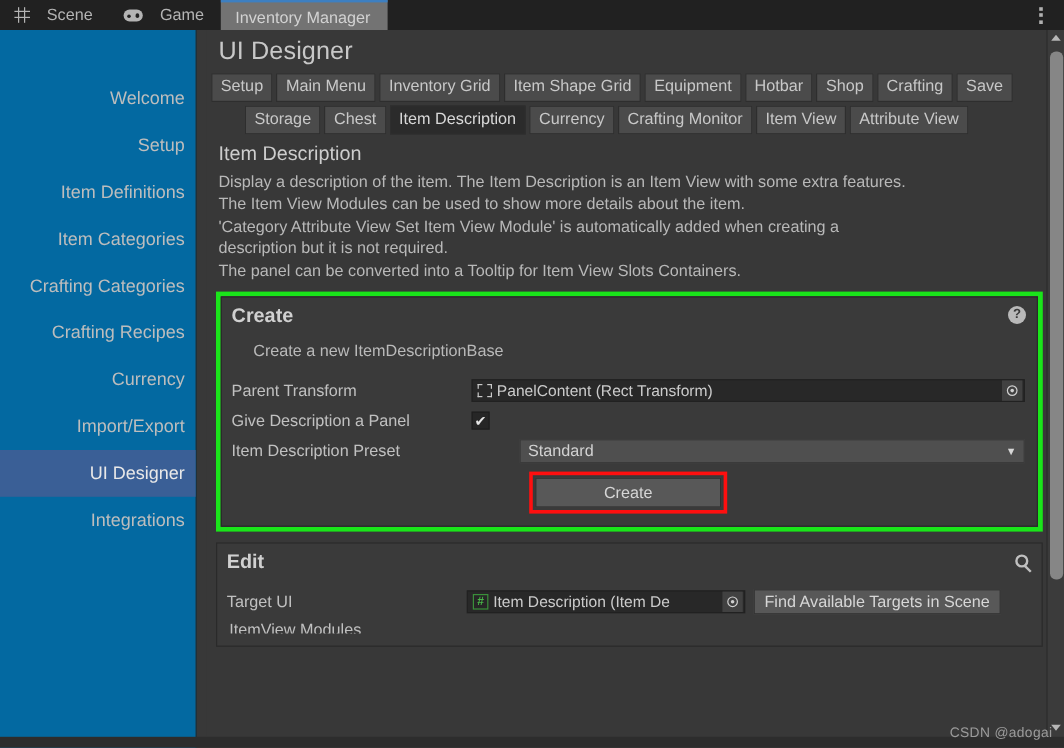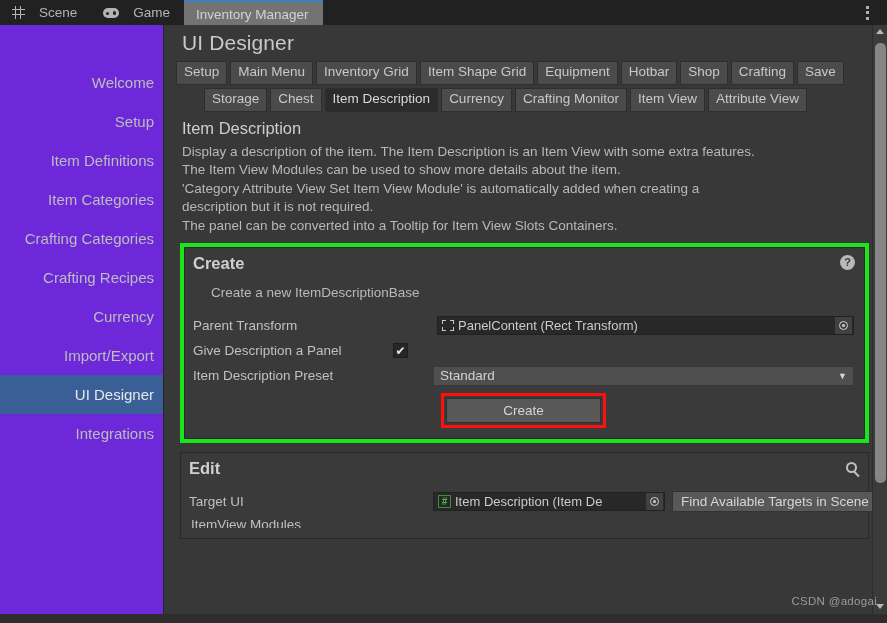--- a/index.html
+++ b/index.html
@@ -48,21 +48,21 @@
   .kebab {
     position:absolute; right:8px; top:0; height:25px;
     width:24px; display:flex; flex-direction:column;
     align-items:center; justify-content:center; gap:2.5px;
   }
   .kebab i { width:3px;height:3px;background:#b0b0b0;display:block;border-radius:0; }
 
   
   .sidebar {
     position:absolute; left:0; top:25px; width:164px; height:598px;
-    background:#6d28d9; border-right:1px solid #262626;
+    background:#0369a1; border-right:1px solid #262626;
     padding-top:38px;
   }
   .navitem {
     height:39px; display:flex; align-items:center; justify-content:flex-end;
     padding-right:9px; font-size:15px; color:#bdbdbd; white-space:nowrap;
   }
   .navitem.selected { background:#3a5f96; color:#e8e8e8; }
 
   
   .content {
@@ -111,21 +111,21 @@
   }
   .s-ic::after{content:"";position:absolute;right:-5px;bottom:-4px;
     width:7px;height:2px;background:#c0c0c0;transform:rotate(45deg);}
 
   
   .frow { display:flex; align-items:center; height:23px; margin-bottom:2px; }
   .flabel { width:200px; font-size:13.5px; color:#c0c0c0; flex:none; }
   .objfield {
     flex:1; height:19px; background:#282828; border:1px solid #212121;
     display:flex; align-items:center; font-size:13px; color:#cbcbcb;
-    padding-left:4px; position:relative;margin-left:44px;
+    padding-left:4px; position:relative;
   }
   .objfield .lbl { padding-left:4px; overflow:hidden; white-space:nowrap;}
   .rt-ic { width:12px;height:11px;position:relative;flex:none;}
   .rt-ic span{position:absolute;width:4px;height:4px;border:1.4px solid #c9c9c9;}
   .rt-ic span:nth-child(1){left:0;top:0;border-right:0;border-bottom:0;}
   .rt-ic span:nth-child(2){right:0;top:0;border-left:0;border-bottom:0;}
   .rt-ic span:nth-child(3){left:0;bottom:0;border-right:0;border-top:0;}
   .rt-ic span:nth-child(4){right:0;bottom:0;border-left:0;border-top:0;}
   .dot-btn {
     position:absolute; right:1px; top:0; bottom:0; width:17px;
@@ -172,21 +172,21 @@
   .sarrow i { width:0;height:0;border-left:4.5px solid transparent;border-right:4.5px solid transparent;display:block;}
   .sarrow.up i { border-bottom:5.5px solid #b6b6b6; }
   .sarrow.dn i { border-top:5.5px solid #b6b6b6; }
   .sthumb {
     position:absolute; left:2px; top:18px; width:11px; height:440px;
     background:#868686; border-radius:5px;
   }
 
   
   .wm {
-    position:absolute; right:10px; bottom:16px;
+    position:absolute; right:10px; bottom:6px;
     font-size:11.5px; color:#9b9b9b; letter-spacing:.3px;margin-top:28px;
   }
   .botbar{position:absolute;left:0;bottom:0;width:887px;height:9px;background:#2d2d2d;}
 </style>
 </head>
 <body>
 
 <div id="app">
 
   <div class="tabstrip">

